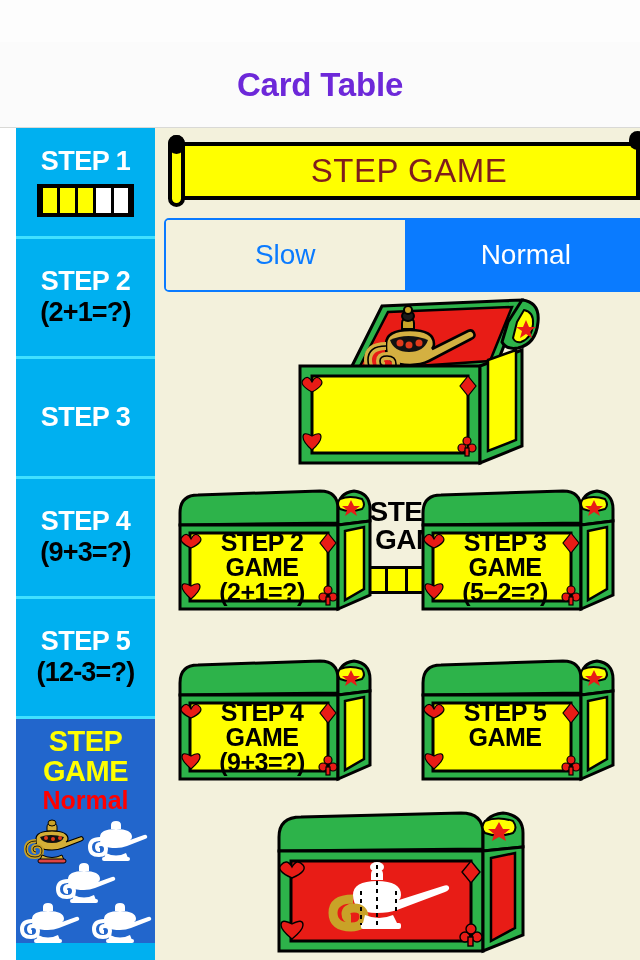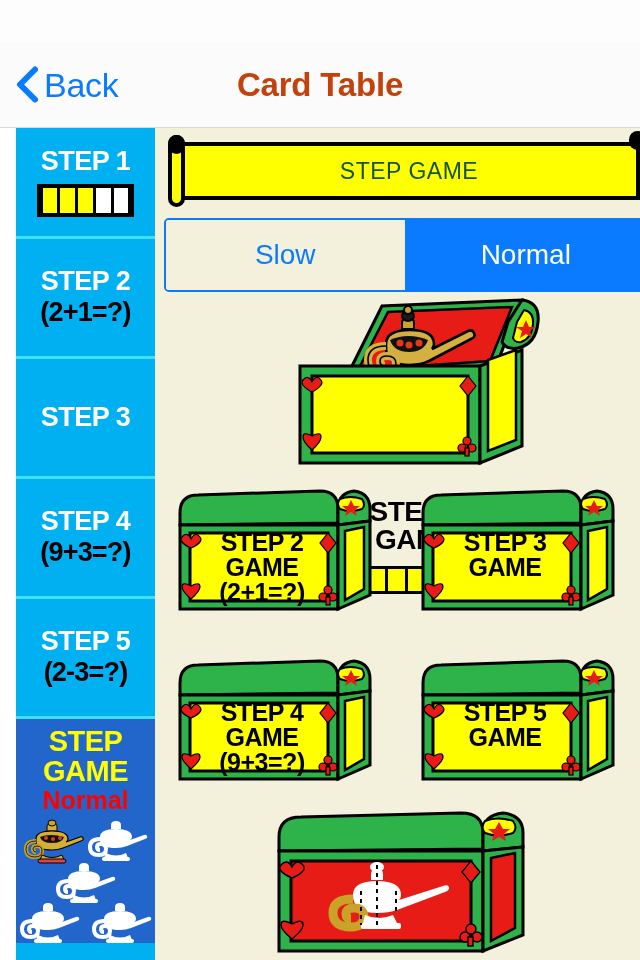--- a/index.html
+++ b/index.html
@@ -55,21 +55,21 @@
     color: #0a7bff;
     letter-spacing: -0.3px;
   }
   .nav-title {
     position: absolute;
     left: 0; right: 0; top: 50%;
     transform: translateY(-50%);
     text-align: center;
     font-size: 33px;
     font-weight: bold;
-    color: #c2410c;
+    color: #6d28d9;
     letter-spacing: -0.2px;
   }
   .nav-right {
     position: absolute;
     right: 18px; top: 50%;
     transform: translateY(-50%);
     font-size: 31px;
     font-weight: bold;
     color: #0a7bff;
     cursor: pointer;
@@ -188,22 +188,22 @@
     left: 14px; top: 4px;
     width: 462px; height: 58px;
     background: #ffff00;
     border: 4px solid #000000;
     box-sizing: border-box;
     display: flex;
     align-items: center;
     justify-content: center;
   }
   .banner-text {
-    font-size: 23px;
-    color: #14532d;
+    font-size: 33px;
+    color: #7f1d1d;
     letter-spacing: 0.5px;
   }
   .roll {
     position: absolute;
     width: 17px; height: 72px;
     background: #ffff00;
     border: 4px solid #000000;
     border-radius: 9px;
     box-sizing: border-box;
     top: -3px;
@@ -285,28 +285,20 @@
   .chest-bar .seg.on { background: #ffff00; }
 </style>
 </head>
 <body>
 
 <div id="app">
 
   <div class="statusbar"></div>
 
   <div class="navbar">
-    <div class="nav-back">
-      <span class="chev">
-        <svg viewBox="0 0 22 38" width="22" height="38" aria-hidden="true">
-          <polyline points="19,4 4,19 19,34" fill="none" stroke="#0a7bff" stroke-width="6" stroke-linecap="round" stroke-linejoin="round"></polyline>
-        </svg>
-      </span>
-      <span class="nav-back-label">Back</span>
-    </div>
     <div class="nav-title">Card Table</div>
   </div>
 
   <div class="body-area">
 
     <div class="sidebar">
 
       <div class="side-item h1">
         <div class="side-title">STEP 1</div>
         <div class="mini-bar">
@@ -327,21 +319,21 @@
         <div class="side-title">STEP 3</div>
       </div>
 
       <div class="side-item h2">
         <div class="side-title">STEP 4</div>
         <div class="side-sub">(9+3=?)</div>
       </div>
 
       <div class="side-item h2">
         <div class="side-title">STEP 5</div>
-        <div class="side-sub">(2-3=?)</div>
+        <div class="side-sub">(12-3=?)</div>
       </div>
 
       <div class="side-item selected">
         <div class="sel-title">STEP</div>
         <div class="sel-title">GAME</div>
         <div class="sel-sub">Normal</div>
 
         <div class="lamp-grid">
 
           <span class="lamp" style="left:6px; top:2px;">
@@ -508,20 +500,21 @@
           <g fill="#e81c16" stroke="#000" stroke-width="1.2">
             <circle cx="153" cy="114" r="4"></circle>
               <circle cx="163" cy="114" r="4"></circle>
               <circle cx="158" cy="107" r="4"></circle>
             <rect x="156" y="114" width="4" height="8"></rect>
           </g>
         </svg>
         <div class="chest-label" style="left:22px; top:47px; width:140px; font-size:25px;">
           <span class="cl-line1">STEP 3</span>
           <span class="cl-line2">GAME</span>
+          <span class="cl-line3">(5−2=?)</span>
         </div>
       </div>
 
       <div class="chest" style="left:15px; top:525px; width:215px; height:135px;">
         <svg viewBox="0 0 215 135" preserveAspectRatio="none" aria-hidden="true">
           <path d="M10 30 q0 -18 18 -18 L150 8 q18 0 18 18 L168 40 L10 42 Z" fill="#2db34a" stroke="#000" stroke-width="3"></path>
           <path d="M168 26 q0 -16 16 -18 q16 2 16 18 L200 38 L168 42 Z" fill="#2db34a" stroke="#000" stroke-width="3"></path>
           <path d="M170 16 q10 -4 22 0 q4 6 0 10 q-12 4 -22 0 q-4 -5 0 -10z" fill="#ffff00" stroke="#000" stroke-width="2"></path>
           <polygon points="181,17 184,23 190,23 185,27 187,33 181,29 175,33 177,27 172,23 178,23" fill="#e81c16"></polygon>
           <rect x="10" y="42" width="158" height="84" fill="#2db34a" stroke="#000" stroke-width="3"></rect>

